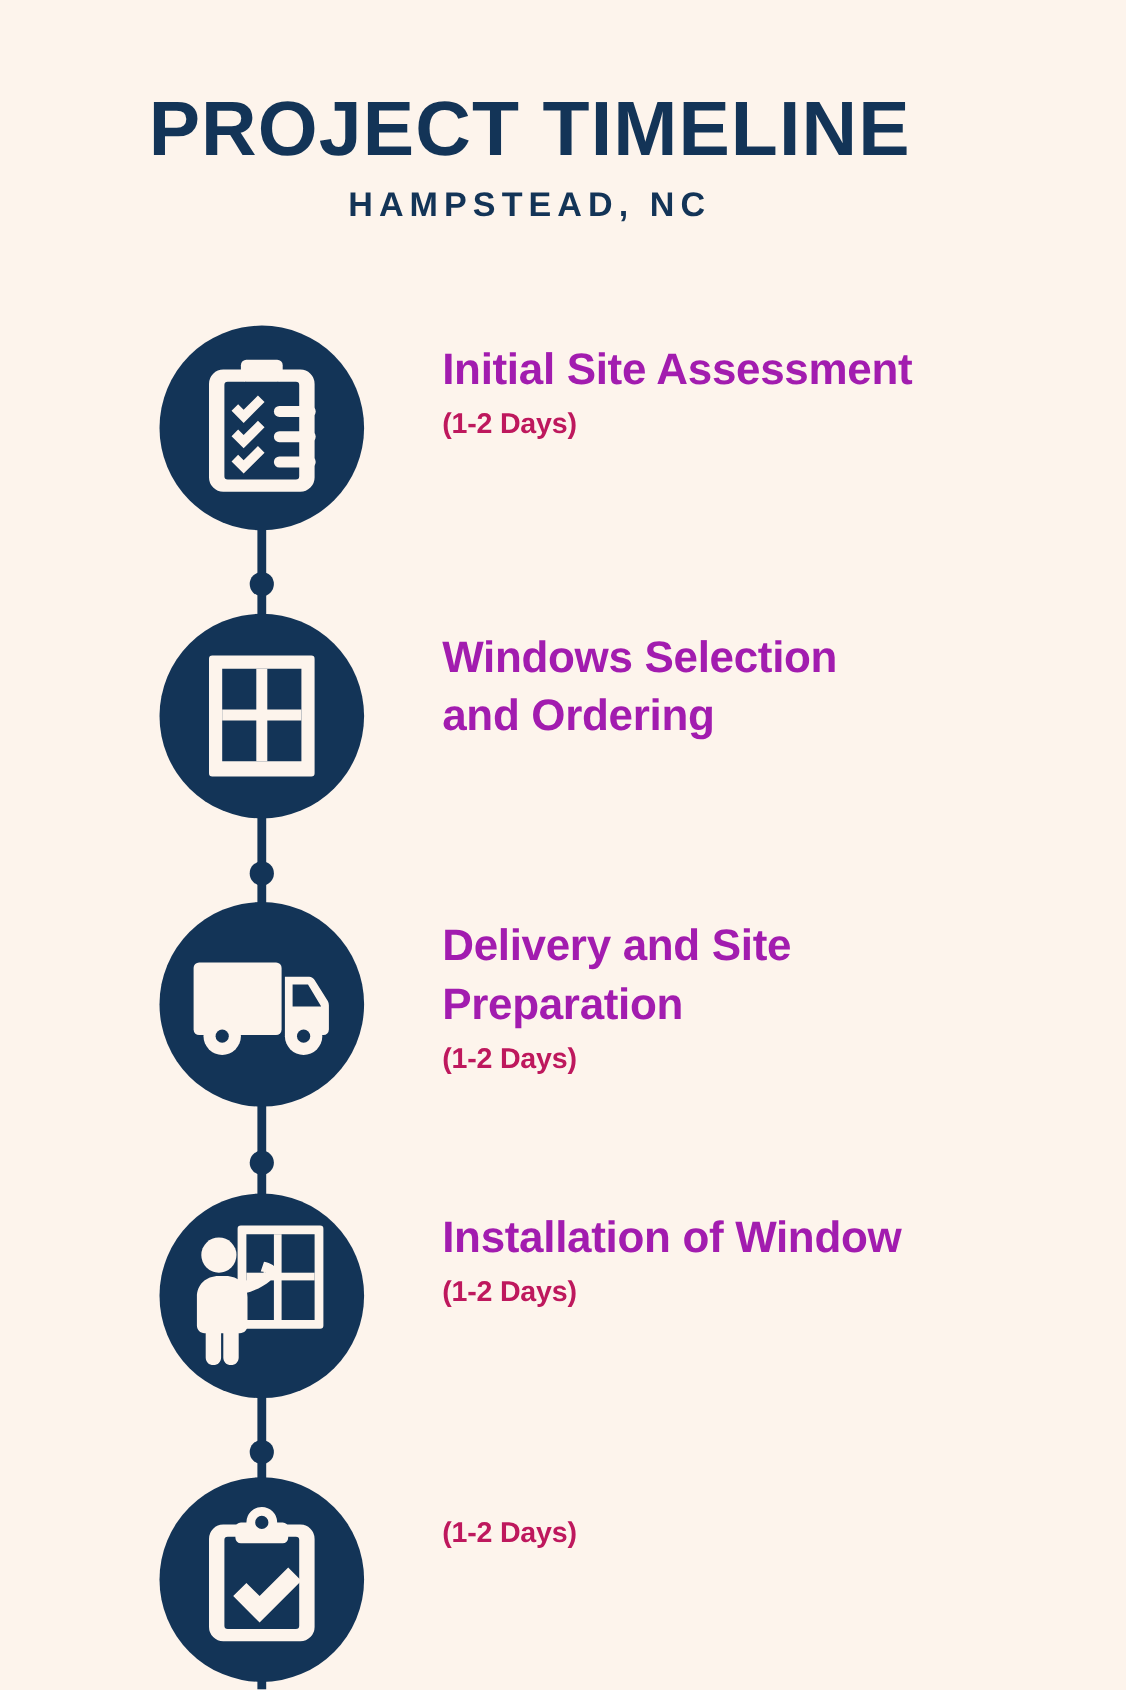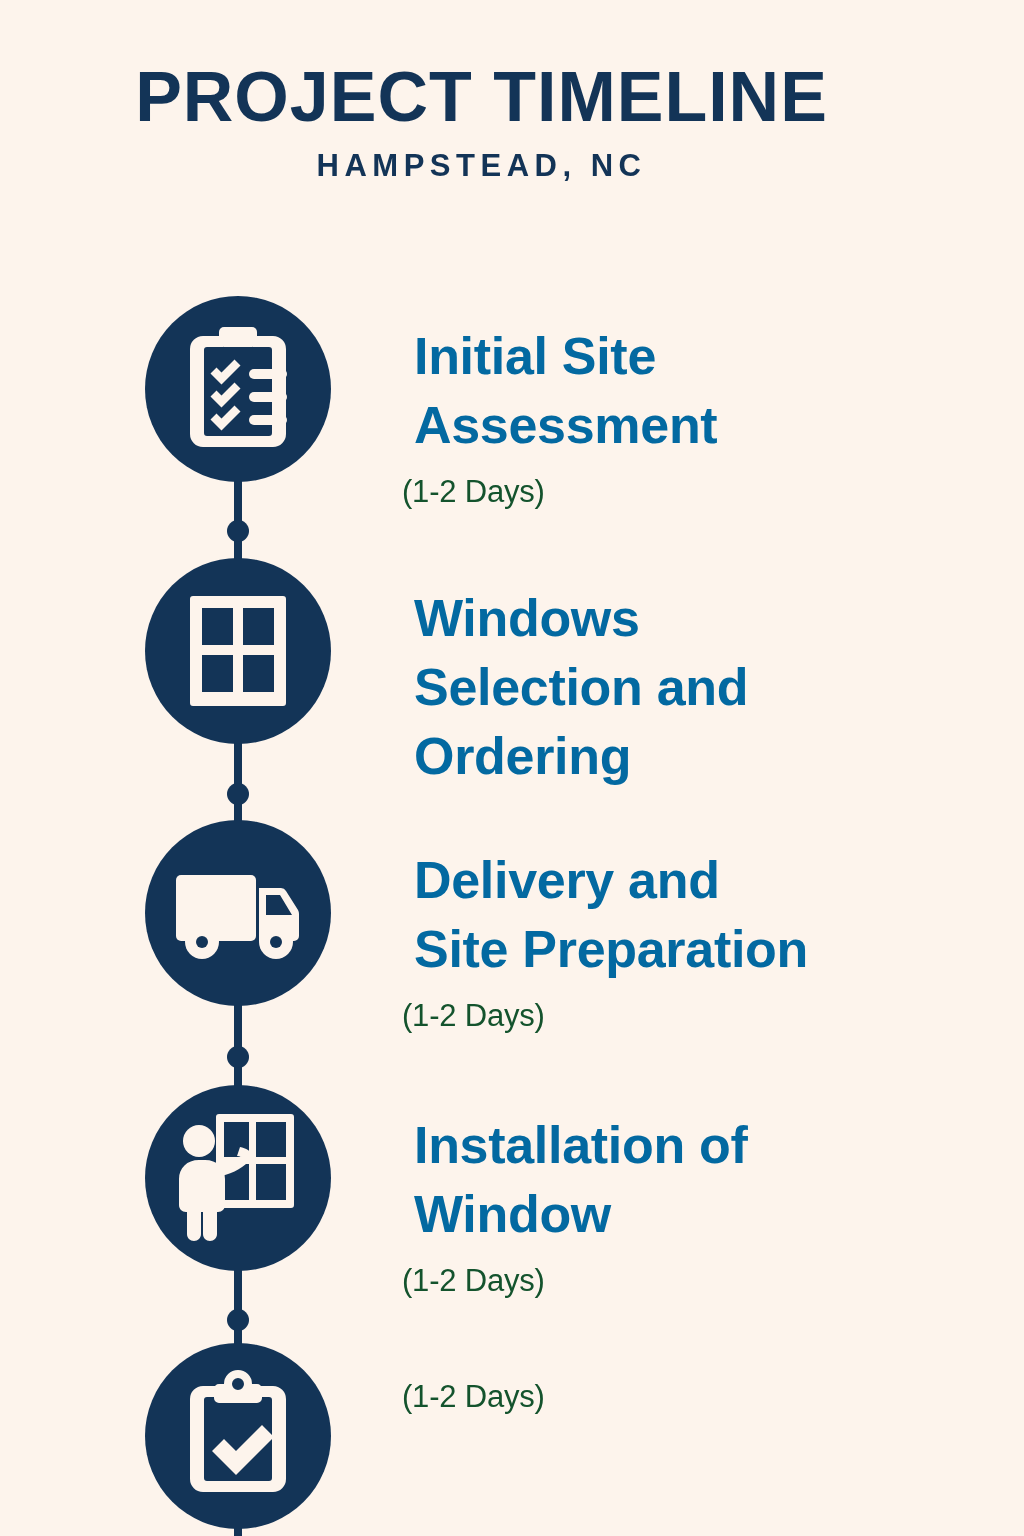--- a/index.html
+++ b/index.html
@@ -18,21 +18,21 @@
   .page {
     position: relative;
     width: 1024px;
     height: 1536px;
     background: #fdf4ec;
   }
 
   
   .header {
     position: absolute;
-    top: 62px;
+    top: 82px;
     left: 0;
     width: 963px;
     text-align: center;
   }
   .title {
     font-size: 70px;
     font-weight: 700;
     letter-spacing: 1px;
     color: #133457;
     line-height: 1.0;
@@ -117,31 +117,31 @@
   .knob-3 { top: 1013px; }
 
   
   .step-text {
     position: absolute;
     left: 402px;
     top: 14px;
     width: 430px;
   }
   .step-title {
-    font-size: 52px;
-    font-weight: 700;
-    color: #0369a1;
+    font-size: 40px;
+    font-weight: 700;
+    color: #a21caf;
     line-height: 1.33;
     letter-spacing: -0.3px;
-    margin: 12px;
+    margin: 0;
   }
   .step-duration {
-    font-size: 31px;
-    font-weight: 400;
-    color: #14532d;
+    font-size: 26px;
+    font-weight: 700;
+    color: #be185d;
     line-height: 1.3;
     letter-spacing: -0.2px;
     margin: 6px 0 0 0;
   }
   .step-4 .step-text { top: 28px; }
 </style>
 </head>
 <body>
 
 <div class="page">

